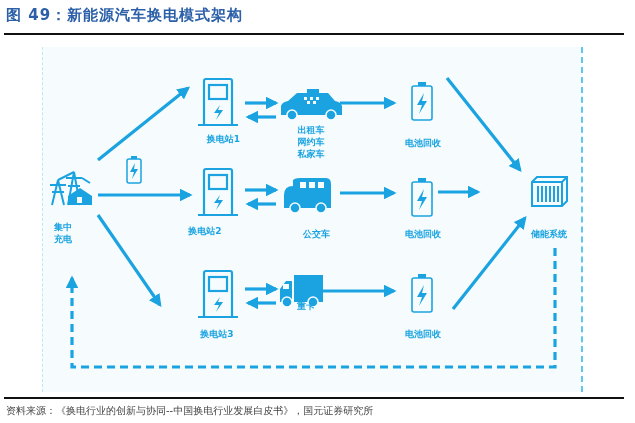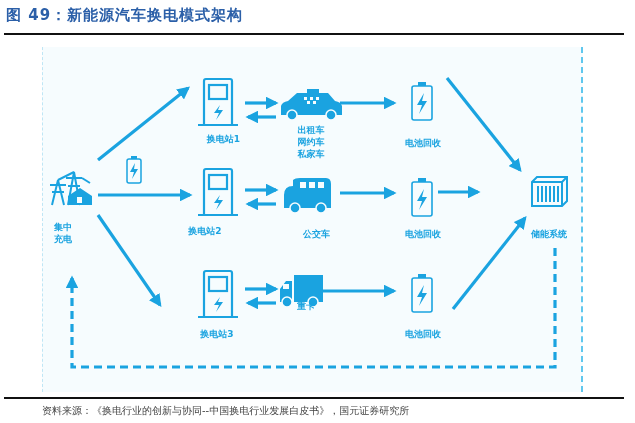--- a/index.html
+++ b/index.html
@@ -3,21 +3,21 @@
 <meta charset="utf-8">
 <style>
   html, body { margin:0; padding:0; background:#ffffff; }
   body { width:635px; height:423px; position:relative; overflow:hidden; font-family:"DejaVu Sans", sans-serif; }
   .title { position:absolute; left:6px; top:6px; font-size:15px; font-weight:bold; color:#2b5fa8; letter-spacing:1px; }
   .rule-top { position:absolute; left:4px; top:33px; width:620px; height:2px; background:#111; }
   .panel { position:absolute; left:42px; top:47px; width:541px; height:345px; background:#f6fcfe; border-left:1px dashed #bfe6f5; border-right:2px dashed #5fc7ee; box-sizing:border-box; }
   svg.diagram { position:absolute; left:0; top:0; }
   .lbl { position:absolute; font-size:9px; font-weight:bold; color:#1aa3e0; text-align:center; line-height:12px; white-space:nowrap; }
   .rule-bot { position:absolute; left:4px; top:397px; width:620px; height:2px; background:#111; }
-  .source { position:absolute; left:6px; top:404px; font-size:10px; color:#444; white-space:nowrap;margin-left:36px; }
+  .source { position:absolute; left:6px; top:404px; font-size:10px; color:#444; white-space:nowrap; }
 </style>
 </head>
 <body>
 
 <div class="title">图 49：新能源汽车换电模式架构</div>
 <div class="rule-top"></div>
 
 <div class="panel"></div>
 
 <svg class="diagram" width="635" height="423" viewBox="0 0 635 423">

